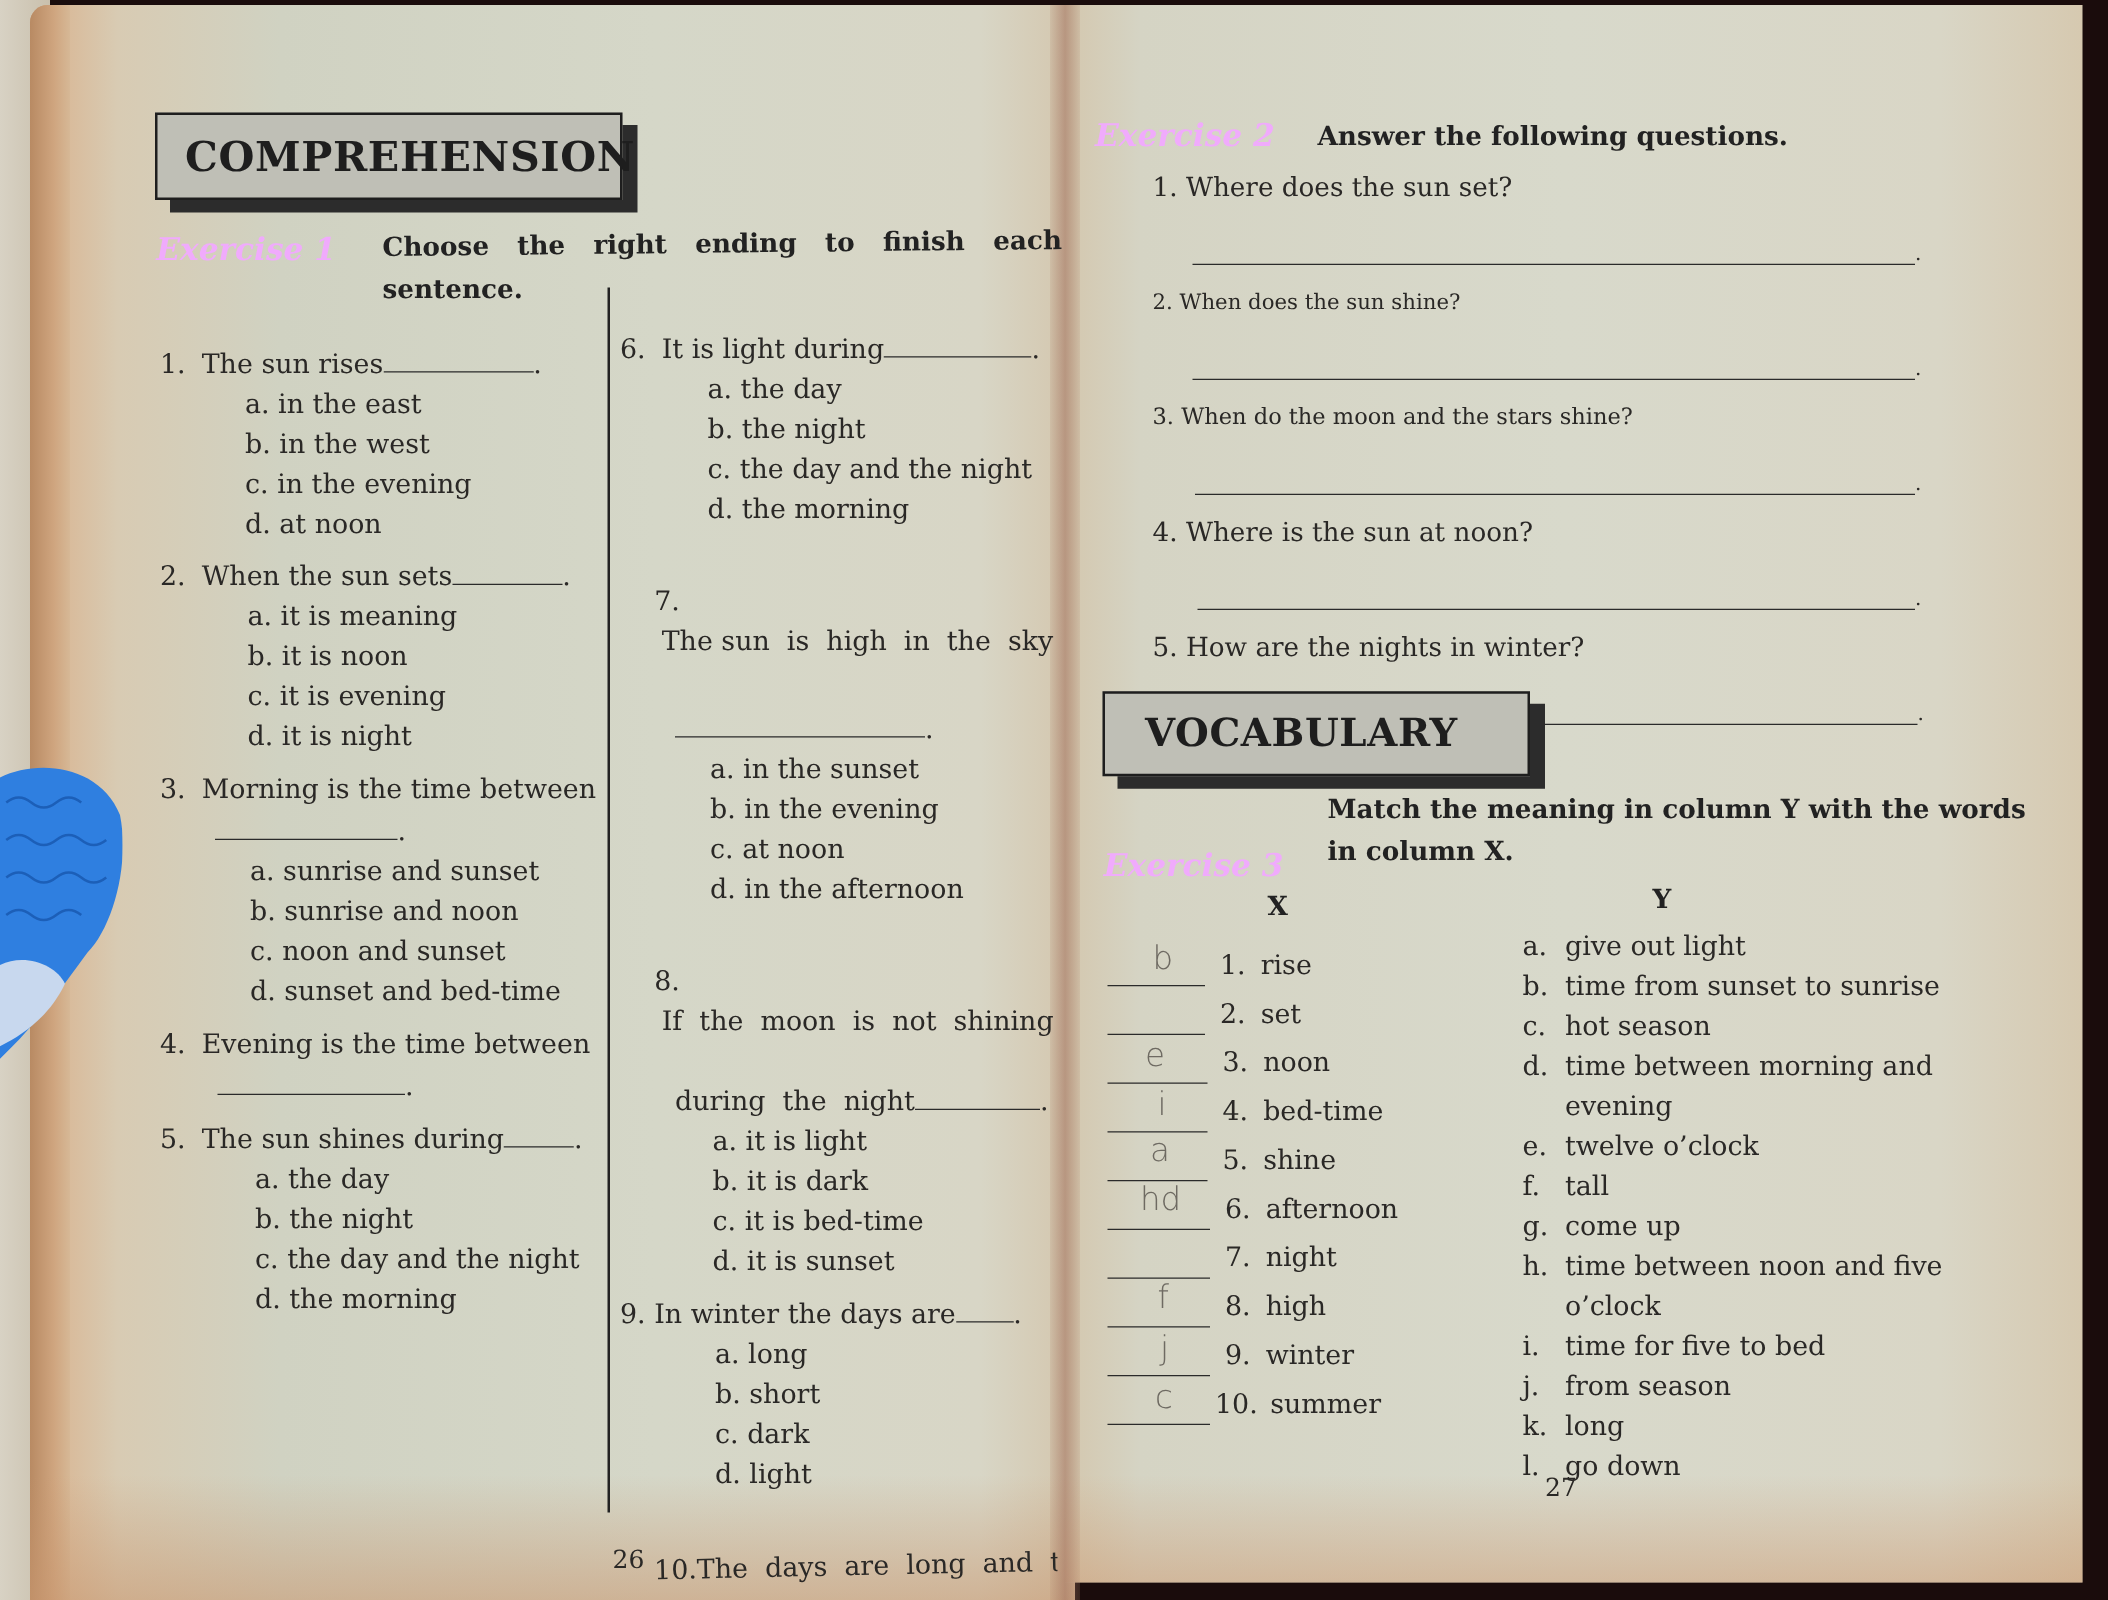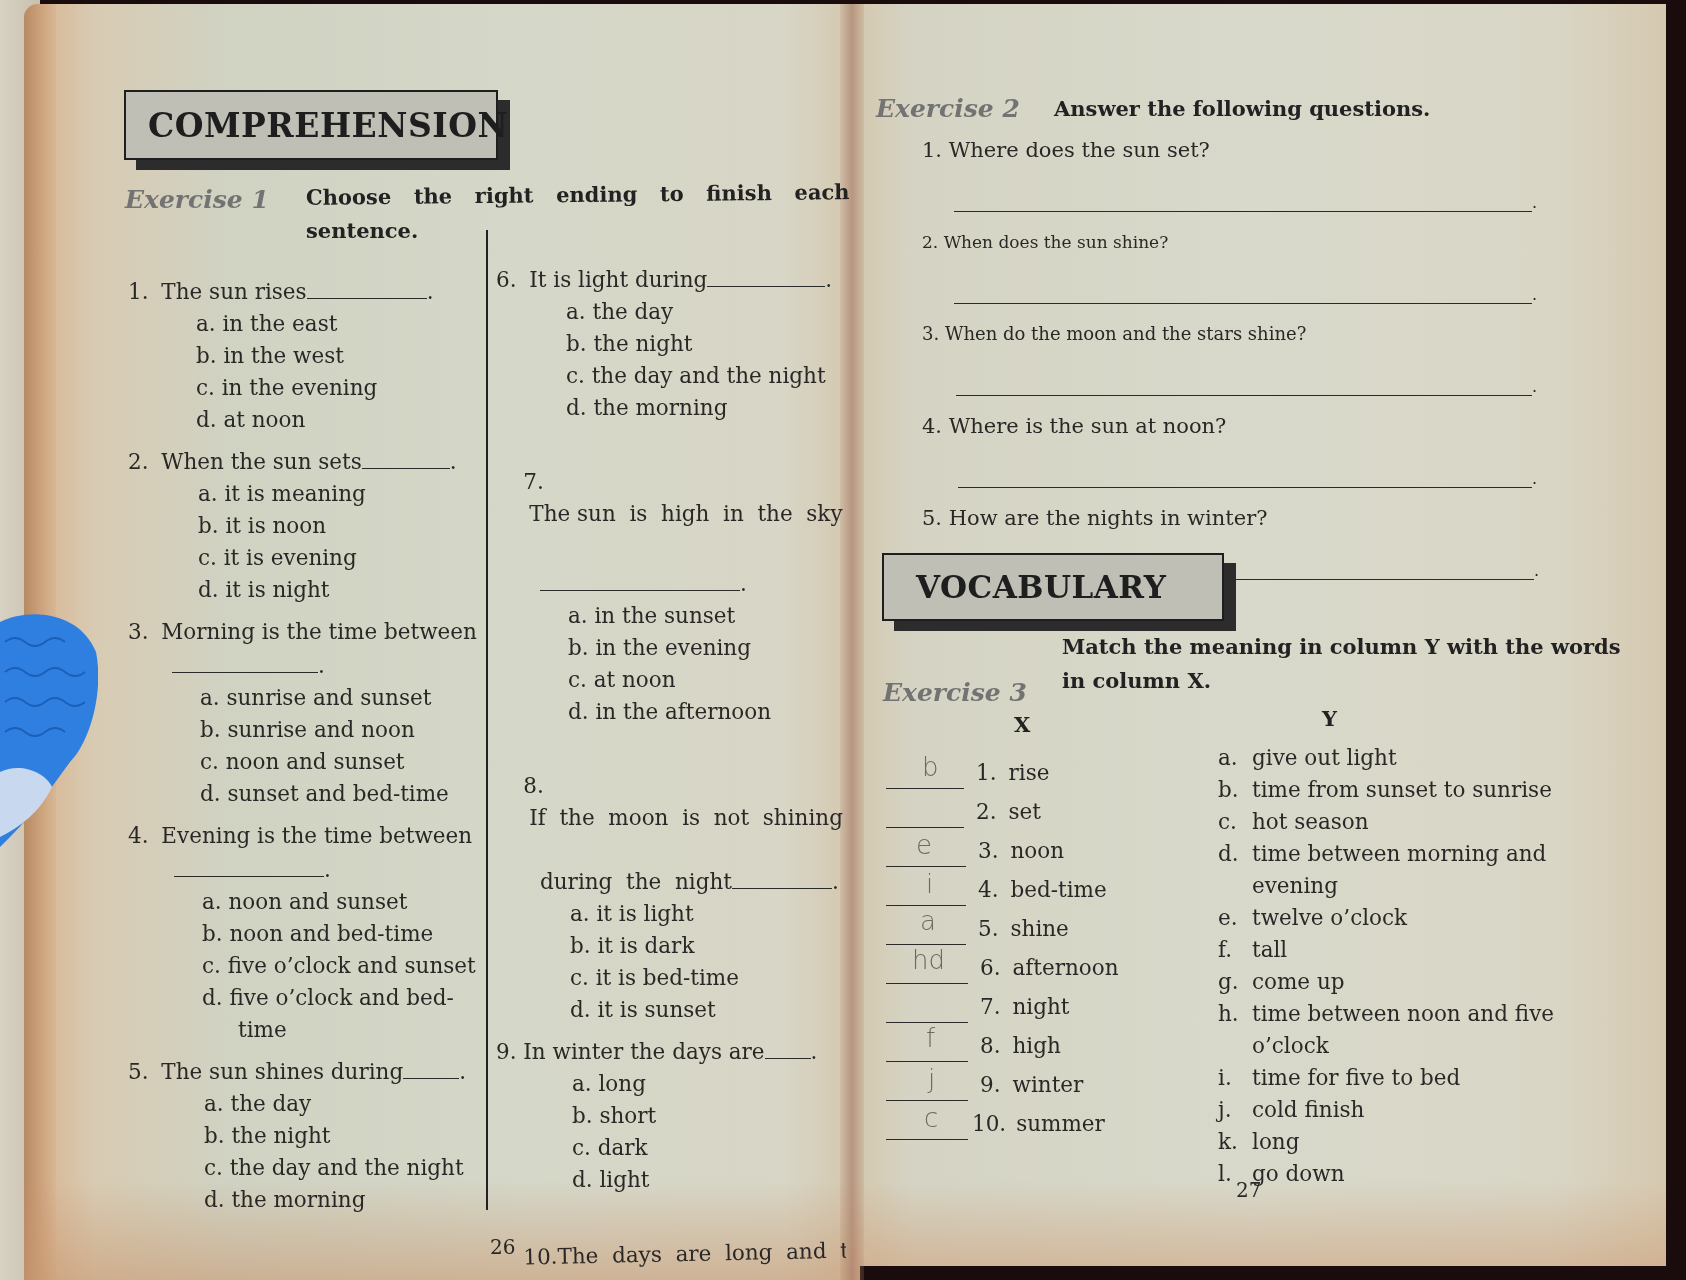--- a/index.html
+++ b/index.html
@@ -7,21 +7,21 @@
   .abs{position:absolute;}
   .left-margin{left:0;top:0;width:40px;height:1280px;background:linear-gradient(90deg,#d8d2c4,#c9c0ad);}
   .page-left{left:24px;top:4px;width:836px;height:1276px;background:linear-gradient(90deg,#c9a27e 0px,#d9b795 20px,#d8cbb3 70px,#d0d2c2 200px,#d5d7c8 500px,#d8d6c6 760px,#d4c6ad 836px);border-radius:14px 0 0 0;}
   .page-left-edge{left:24px;top:4px;width:32px;height:1276px;background:linear-gradient(90deg,#b88a63,#cfa57f 60%,#d6b896);border-radius:14px 0 0 0;}
   .page-left-bottom{left:24px;top:1180px;width:836px;height:100px;background:linear-gradient(180deg,rgba(0,0,0,0),rgba(200,150,110,.55));}
   .page-right{left:852px;top:4px;width:814px;height:1262px;background:linear-gradient(90deg,#d4c7ae 0px,#d5d4c4 60px,#d8d9cb 400px,#d9d6c6 700px,#d6c9b0 814px);}
   .page-right-bottom{left:852px;top:1180px;width:814px;height:86px;background:linear-gradient(180deg,rgba(0,0,0,0),rgba(205,155,115,.5));}
   .gutter{left:840px;top:4px;width:24px;height:1276px;background:linear-gradient(90deg,rgba(180,140,110,.2),rgba(160,110,90,.55),rgba(180,140,110,.2));}
   .blue-object{left:0;top:612px;width:98px;height:240px;}
   .title-box{background:#bfbfb6;border:2px solid #1e1e1e;box-shadow:12px 10px 0 #2c2c2c;font-family:"DejaVu Serif",serif;font-weight:bold;color:#1e1e1e;letter-spacing:0.5px;}
-  .ex-label{font-family:"DejaVu Serif",serif;font-style:italic;font-weight:bold;font-size:25px;color:#737373;}
+  .ex-label{font-family:"DejaVu Serif",serif;font-style:italic;font-weight:bold;font-size:25px;color:#f0abfc;}
   .ex-instr{font-family:"DejaVu Serif",serif;font-weight:bold;font-size:21px;color:#222;}
   .q{font-size:21.5px;line-height:32px;white-space:nowrap;}
   .opt{font-size:21.5px;line-height:32px;white-space:nowrap;}
   .blank{display:inline-block;border-bottom:1.5px solid #2a2a2a;height:18px;vertical-align:baseline;}
   .col-rule{background:#222;width:2px;}
   .ans-line{border-bottom:1.8px solid #2a2a2a;height:0;}
   .hand{font-family:"DejaVu Sans",sans-serif;color:#6e6a62;font-size:26px;font-weight:300;}
   .page-num{font-size:20px;}
 </style>
 </head>
@@ -85,27 +85,20 @@
     <div class="opt">b.  sunrise and noon</div>
     <div class="opt">c.  noon and sunset</div>
     <div class="opt">d.  sunset and bed-time</div>
   </div>
 
   <div class="q" style="margin-top:10px;">
     <span>4.</span>
     <span style="margin-left:6px;">Evening is the time between</span>
   </div>
   <div class="q" style="margin-left:46px;margin-top:2px;"><span class="blank" style="width:150px;"></span><span>.</span></div>
-  <div style="margin-left:74px;">
-    <div class="opt">a.  noon and sunset</div>
-    <div class="opt">b.  noon and bed-time</div>
-    <div class="opt">c.  five o’clock and sunset</div>
-    <div class="opt">d.  five o’clock  and  bed-</div>
-    <div class="opt" style="margin-left:36px;">time</div>
-  </div>
 
   <div class="q" style="margin-top:10px;">
     <span>5.</span>
     <span style="margin-left:6px;">The sun shines during</span><span class="blank" style="width:56px;"></span><span>.</span>
   </div>
   <div style="margin-left:76px;">
     <div class="opt">a.  the day</div>
     <div class="opt">b.  the night</div>
     <div class="opt">c.  the day and the night</div>
     <div class="opt">d.  the morning</div>
@@ -288,18 +281,18 @@
   <div class="q"><span style="display:inline-block;width:34px;">b.</span><span>time from sunset to sunrise</span></div>
   <div class="q"><span style="display:inline-block;width:34px;">c.</span><span>hot season</span></div>
   <div class="q"><span style="display:inline-block;width:34px;">d.</span><span>time between morning and</span></div>
   <div class="q" style="margin-left:34px;"><span>evening</span></div>
   <div class="q"><span style="display:inline-block;width:34px;">e.</span><span>twelve o’clock</span></div>
   <div class="q"><span style="display:inline-block;width:34px;">f.</span><span>tall</span></div>
   <div class="q"><span style="display:inline-block;width:34px;">g.</span><span>come up</span></div>
   <div class="q"><span style="display:inline-block;width:34px;">h.</span><span>time between noon and five</span></div>
   <div class="q" style="margin-left:34px;"><span>o’clock</span></div>
   <div class="q"><span style="display:inline-block;width:34px;">i.</span><span>time for five to bed</span></div>
-  <div class="q"><span style="display:inline-block;width:34px;">j.</span><span>cold finish</span></div>
+  <div class="q"><span style="display:inline-block;width:34px;">j.</span><span>from season</span></div>
   <div class="q"><span style="display:inline-block;width:34px;">k.</span><span>long</span></div>
   <div class="q"><span style="display:inline-block;width:34px;">l.</span><span>go down</span></div>
 </div>
 
 <div class="abs page-num" style="left:1236px;top:1178px;">27</div>
 
 </body></html>

